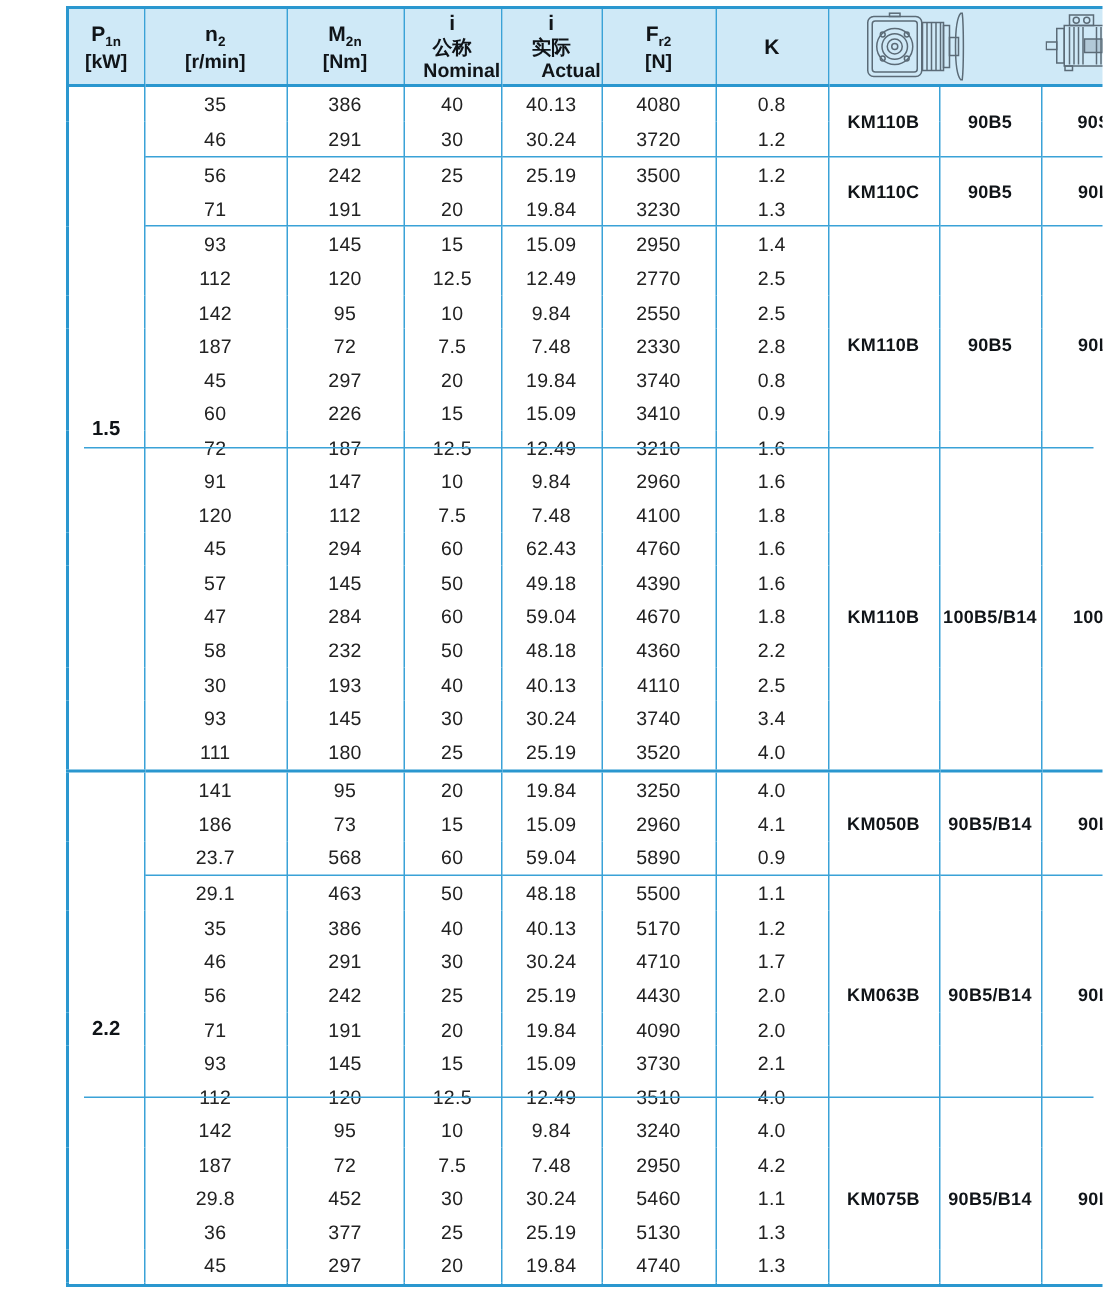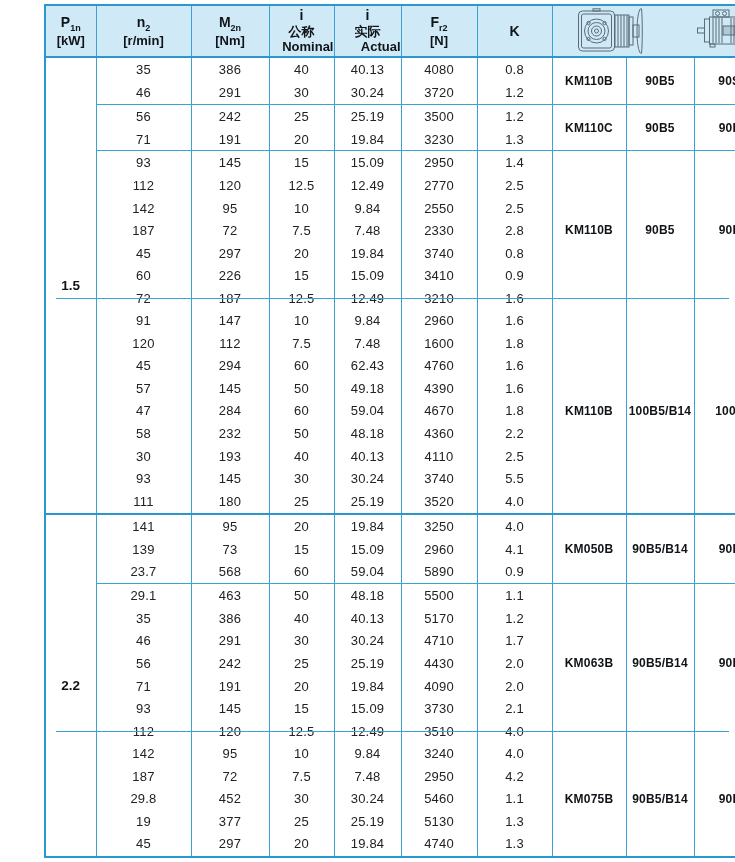--- a/index.html
+++ b/index.html
@@ -240,21 +240,21 @@
             <td class="data-cell">1.6</td>
             <td class="model-cell span-b2" rowspan="9">KM110B</td>
             <td class="model-cell span-b2" rowspan="9">100B5/B14</td>
             <td class="model-cell span-b2" rowspan="9">100L6</td>
           </tr>
           <tr>
             <td class="data-cell">120</td>
             <td class="data-cell">112</td>
             <td class="data-cell">7.5</td>
             <td class="data-cell">7.48</td>
-            <td class="data-cell">1600</td>
+            <td class="data-cell">4100</td>
             <td class="data-cell">1.8</td>
           </tr>
           <tr>
             <td class="data-cell">45</td>
             <td class="data-cell">294</td>
             <td class="data-cell">60</td>
             <td class="data-cell">62.43</td>
             <td class="data-cell">4760</td>
             <td class="data-cell">1.6</td>
           </tr>
@@ -289,21 +289,21 @@
             <td class="data-cell">40.13</td>
             <td class="data-cell">4110</td>
             <td class="data-cell">2.5</td>
           </tr>
           <tr>
             <td class="data-cell">93</td>
             <td class="data-cell">145</td>
             <td class="data-cell">30</td>
             <td class="data-cell">30.24</td>
             <td class="data-cell">3740</td>
-            <td class="data-cell">5.5</td>
+            <td class="data-cell">3.4</td>
           </tr>
           <tr class="group-end">
             <td class="data-cell">111</td>
             <td class="data-cell">180</td>
             <td class="data-cell">25</td>
             <td class="data-cell">25.19</td>
             <td class="data-cell">3520</td>
             <td class="data-cell">4.0</td>
           </tr>
           <tr>
@@ -312,21 +312,21 @@
             <td class="data-cell">95</td>
             <td class="data-cell">20</td>
             <td class="data-cell">19.84</td>
             <td class="data-cell">3250</td>
             <td class="data-cell">4.0</td>
             <td class="model-cell span-b1" rowspan="3">KM050B</td>
             <td class="model-cell span-b1" rowspan="3">90B5/B14</td>
             <td class="model-cell span-b1" rowspan="3">90L2</td>
           </tr>
           <tr>
-            <td class="data-cell">139</td>
+            <td class="data-cell">186</td>
             <td class="data-cell">73</td>
             <td class="data-cell">15</td>
             <td class="data-cell">15.09</td>
             <td class="data-cell">2960</td>
             <td class="data-cell">4.1</td>
           </tr>
           <tr class="sub-end">
             <td class="data-cell">23.7</td>
             <td class="data-cell">568</td>
             <td class="data-cell">60</td>
@@ -414,21 +414,21 @@
           </tr>
           <tr>
             <td class="data-cell">29.8</td>
             <td class="data-cell">452</td>
             <td class="data-cell">30</td>
             <td class="data-cell">30.24</td>
             <td class="data-cell">5460</td>
             <td class="data-cell">1.1</td>
           </tr>
           <tr>
-            <td class="data-cell">19</td>
+            <td class="data-cell">36</td>
             <td class="data-cell">377</td>
             <td class="data-cell">25</td>
             <td class="data-cell">25.19</td>
             <td class="data-cell">5130</td>
             <td class="data-cell">1.3</td>
           </tr>
           <tr>
             <td class="data-cell">45</td>
             <td class="data-cell">297</td>
             <td class="data-cell">20</td>

